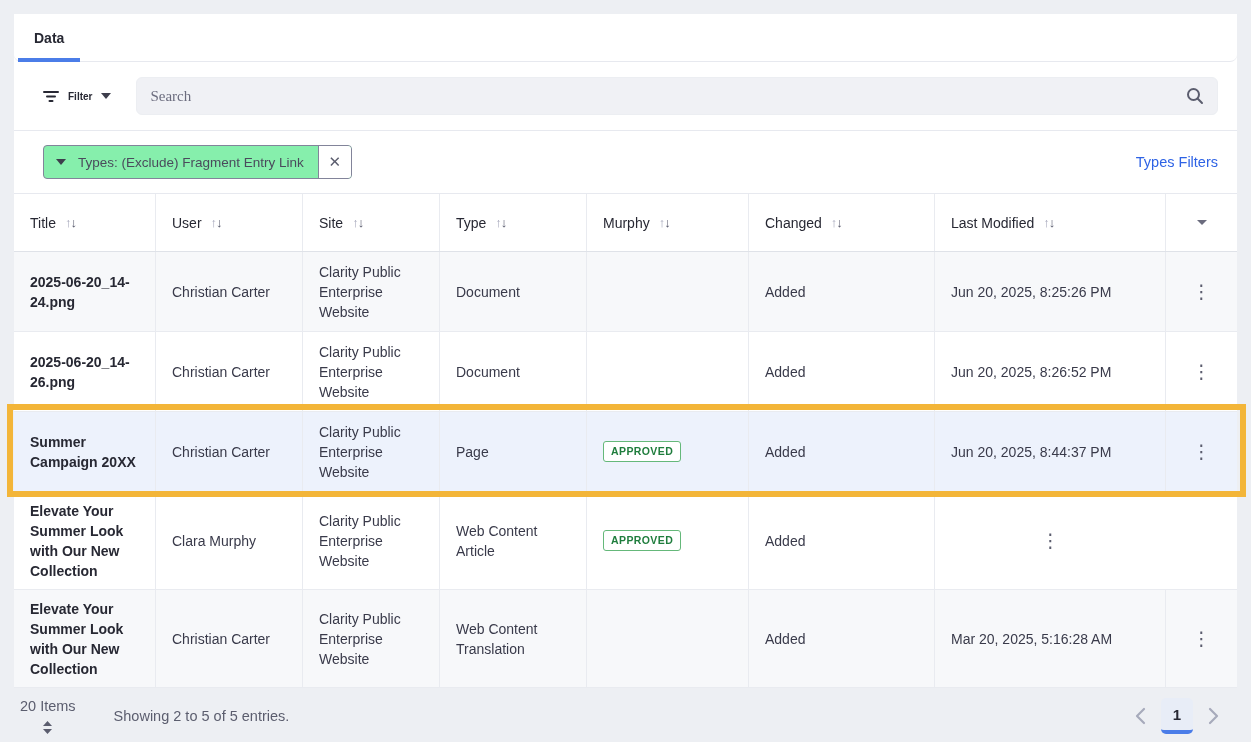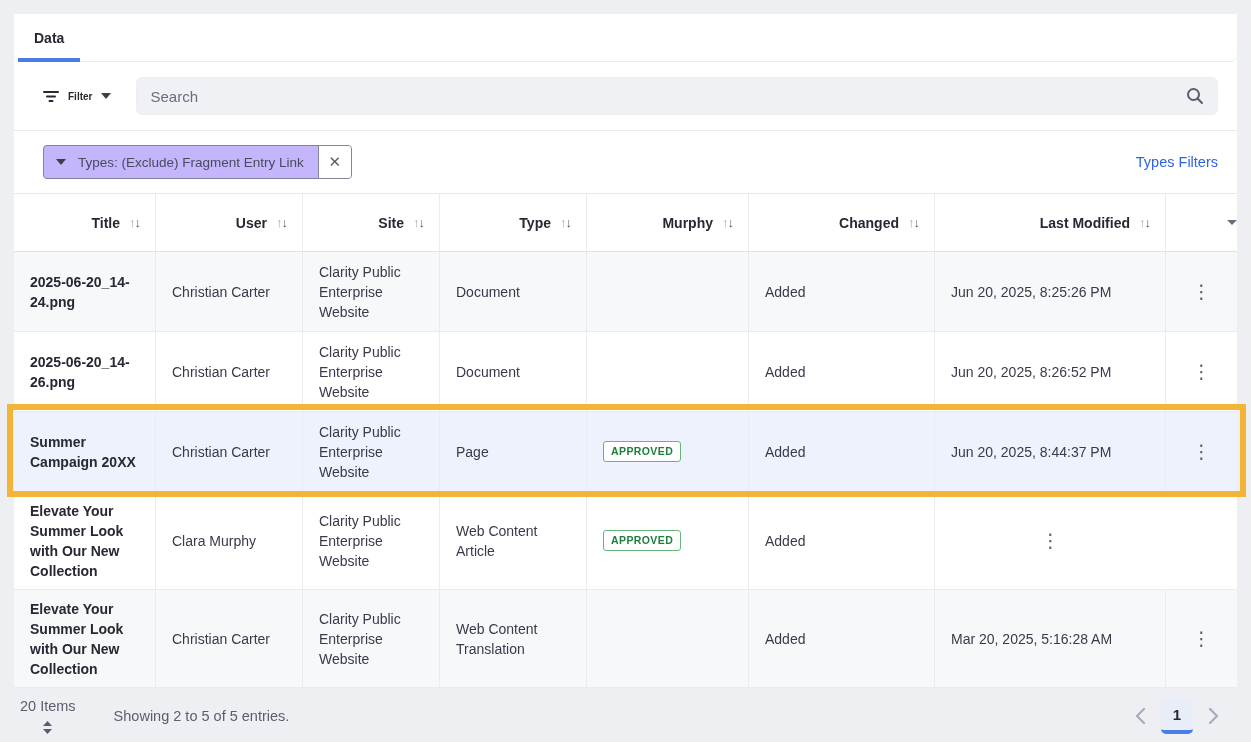--- a/index.html
+++ b/index.html
@@ -34,36 +34,36 @@
     padding:15px 19px 15px 29px; border-bottom:1px solid #e7e9ef;
   }
   .filter-btn {
     display:flex; align-items:center; gap:9px; background:none; border:none;
     font-family:inherit; font-size:10px; font-weight:600; color:#272833; cursor:pointer;
   }
   .caret { width:0; height:0; border-left:5px solid transparent; border-right:5px solid transparent; border-top:6px solid #3d3e4c; }
   .search {
     flex:1; margin-left:25px; height:38px; background:#f0f1f5;
     border:1px solid #eceef2; border-radius:6px;
-    display:flex; align-items:center; padding:0 13px;
+    display:flex; align-items:center; padding:0 13px;font-family:Liberation Serif, serif;
   }
   .search input {
     flex:1; border:none; background:transparent; outline:none;
     font-family:inherit; font-size:15px; color:#272833;
   }
   .search input::placeholder { color:#6b6c7e; opacity:1; }
   .search-btn { background:none; border:none; cursor:pointer; display:flex; align-items:center; padding:0 0 0 8px; }
   
   .filterbar {
     display:flex; align-items:center;
     padding:14px 19px 14px 29px; border-bottom:1px solid #e7e9ef;
   }
   .chip {
     display:flex; align-items:stretch; height:34px;
-    border:1px solid #82849a; border-radius:4px; background:#c4b5fd; overflow:hidden;
+    border:1px solid #82849a; border-radius:4px; background:#86efac; overflow:hidden;
   }
   .chip-caret-btn {
     display:flex; align-items:center; padding:0 6px 0 12px;
     background:none; border:none; cursor:pointer;
   }
   .chip-label {
     display:flex; align-items:center; padding:0 14px 0 6px;
     font-size:13.5px; color:#4a4b5c; white-space:nowrap;
   }
   .chip-x-btn {
@@ -80,21 +80,21 @@
     display:grid;
     grid-template-columns:142px 147px 137px 147px 162px 186px 231px 71px;
   }
   .tcell {
     display:flex; align-items:center; padding:10px 15px 10px 16px;
     border-right:1px solid #e9ebf0; font-size:14px; line-height:20px; color:#393a4a;
     overflow:hidden;
   }
   .tcell:last-child { border-right:none; justify-content:center; padding:0; }
   .thead { height:58px; border-bottom:1px solid #dfe2e8; background:#fff; }
-  .thead .tcell { font-weight:700; color:#272833; gap:9px; cursor:pointer;justify-content:flex-end; }
+  .thead .tcell { font-weight:400; color:#272833; gap:9px; cursor:pointer; }
   .sort { font-size:13px; letter-spacing:-1px; white-space:nowrap; }
   .sort .up { color:#a2a4b8; }
   .sort .dn { color:#55576a; }
   .hcaret { width:0; height:0; border-left:5px solid transparent; border-right:5px solid transparent; border-top:5px solid #6b6c7e; }
   .r { border-bottom:1px solid #e9ebf0; cursor:pointer; }
   .r1,.r2,.r3 { height:80px; }
   .r4,.r5 { height:98px; }
   .r1,.r5 { background:#f7f8fa; }
   .r2,.r4 { background:#ffffff; }
   .r3 { background:#edf2fc; position:relative; }

